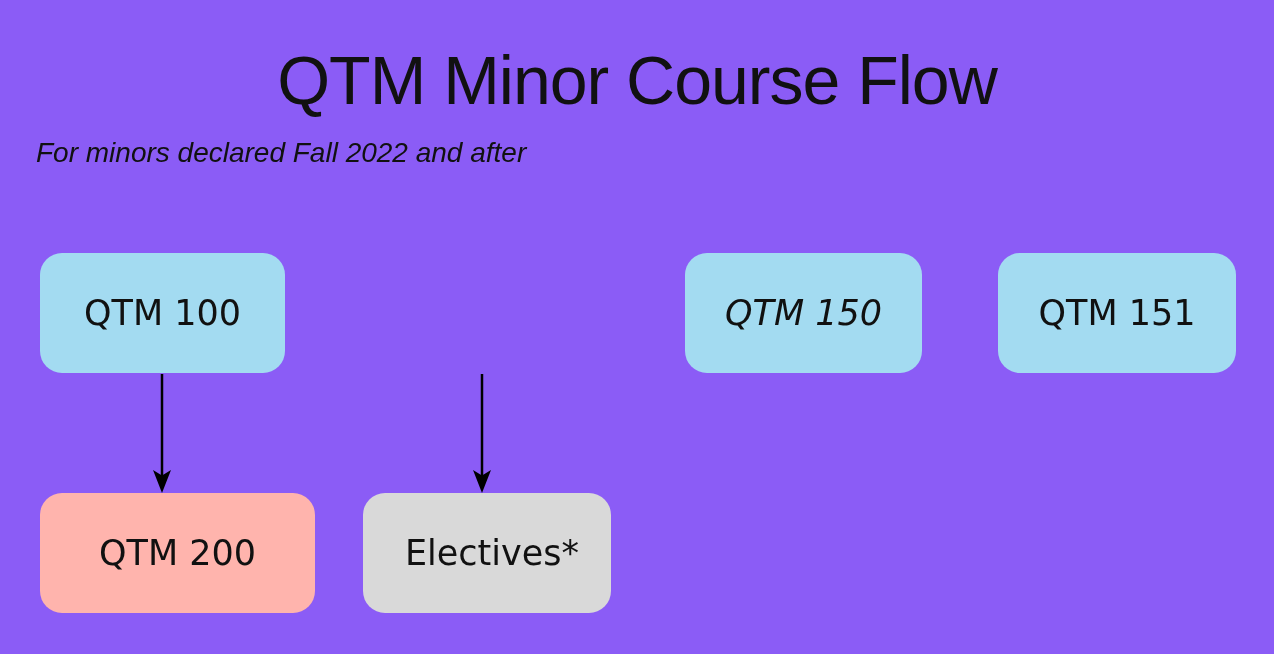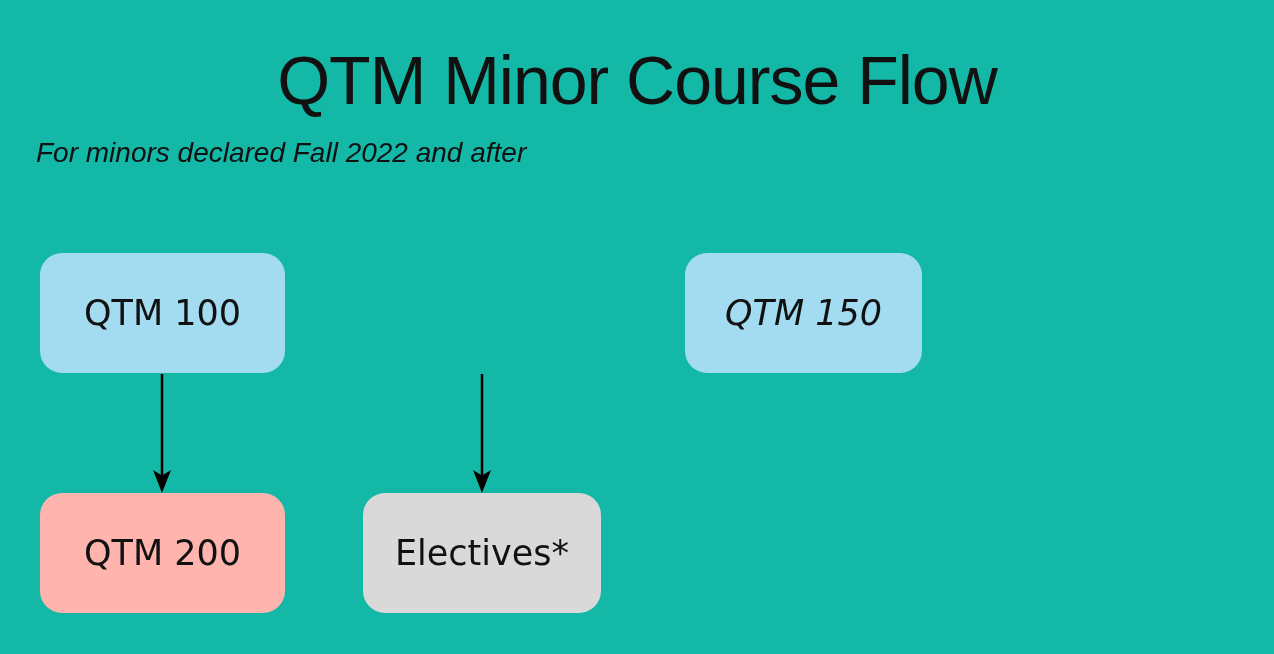--- a/index.html
+++ b/index.html
@@ -4,21 +4,21 @@
 <style>
   html, body {
     margin: 0;
     padding: 0;
     background: #ffffff;
   }
   .canvas {
     position: relative;
     width: 1274px;
     height: 654px;
-    background: #14b8a6;
+    background: #8b5cf6;
     overflow: hidden;
     font-family: "Liberation Sans", sans-serif;
     color: #111111;
   }
   .title {
     position: absolute;
     top: 46px;
     left: 0;
     width: 1274px;
     text-align: center;
@@ -52,21 +52,21 @@
     align-items: center;
     justify-content: center;
     font-family: "DejaVu Sans", sans-serif;
     font-size: 35px;
     color: #111111;
   }
   .n0 { left: 40px;  top: 253px; width: 245px; }
   .n1 { left: 363px; top: 253px; width: 238px; }
   .n2 { left: 685px; top: 253px; width: 237px; }
   .n3 { left: 998px; top: 253px; width: 238px; }
-  .n4 { left: 40px;  top: 493px; width: 245px; }
+  .n4 { left: 40px;  top: 493px; width: 275px; }
   .n5 { left: 363px; top: 493px; width: 238px; }
   .arrows {
     position: absolute;
     left: 0;
     top: 0;
     width: 1274px;
     height: 654px;
     pointer-events: none;
   }
 </style>
@@ -92,22 +92,25 @@
 
   <div class="node n0" style="background-color: rgb(163, 219, 241);">
     <span>QTM 100</span>
   </div>
 
 
   <div class="node n2" style="background-color: rgb(163, 219, 241); font-style: italic;">
     <span>QTM 150</span>
   </div>
 
+  <div class="node n3" style="background-color: rgb(163, 219, 241);">
+    <span>QTM 151</span>
+  </div>
 
   <div class="node n4" style="background-color: rgb(255, 180, 173);">
     <span>QTM 200</span>
   </div>
 
-  <div class="node n5" style="background-color: rgb(217, 217, 217);">
+  <div class="node n5" style="background-color: rgb(217, 217, 217); padding-left: 10px;">
     <span>Electives*</span>
   </div>
 
 </div>
 
 </body></html>

